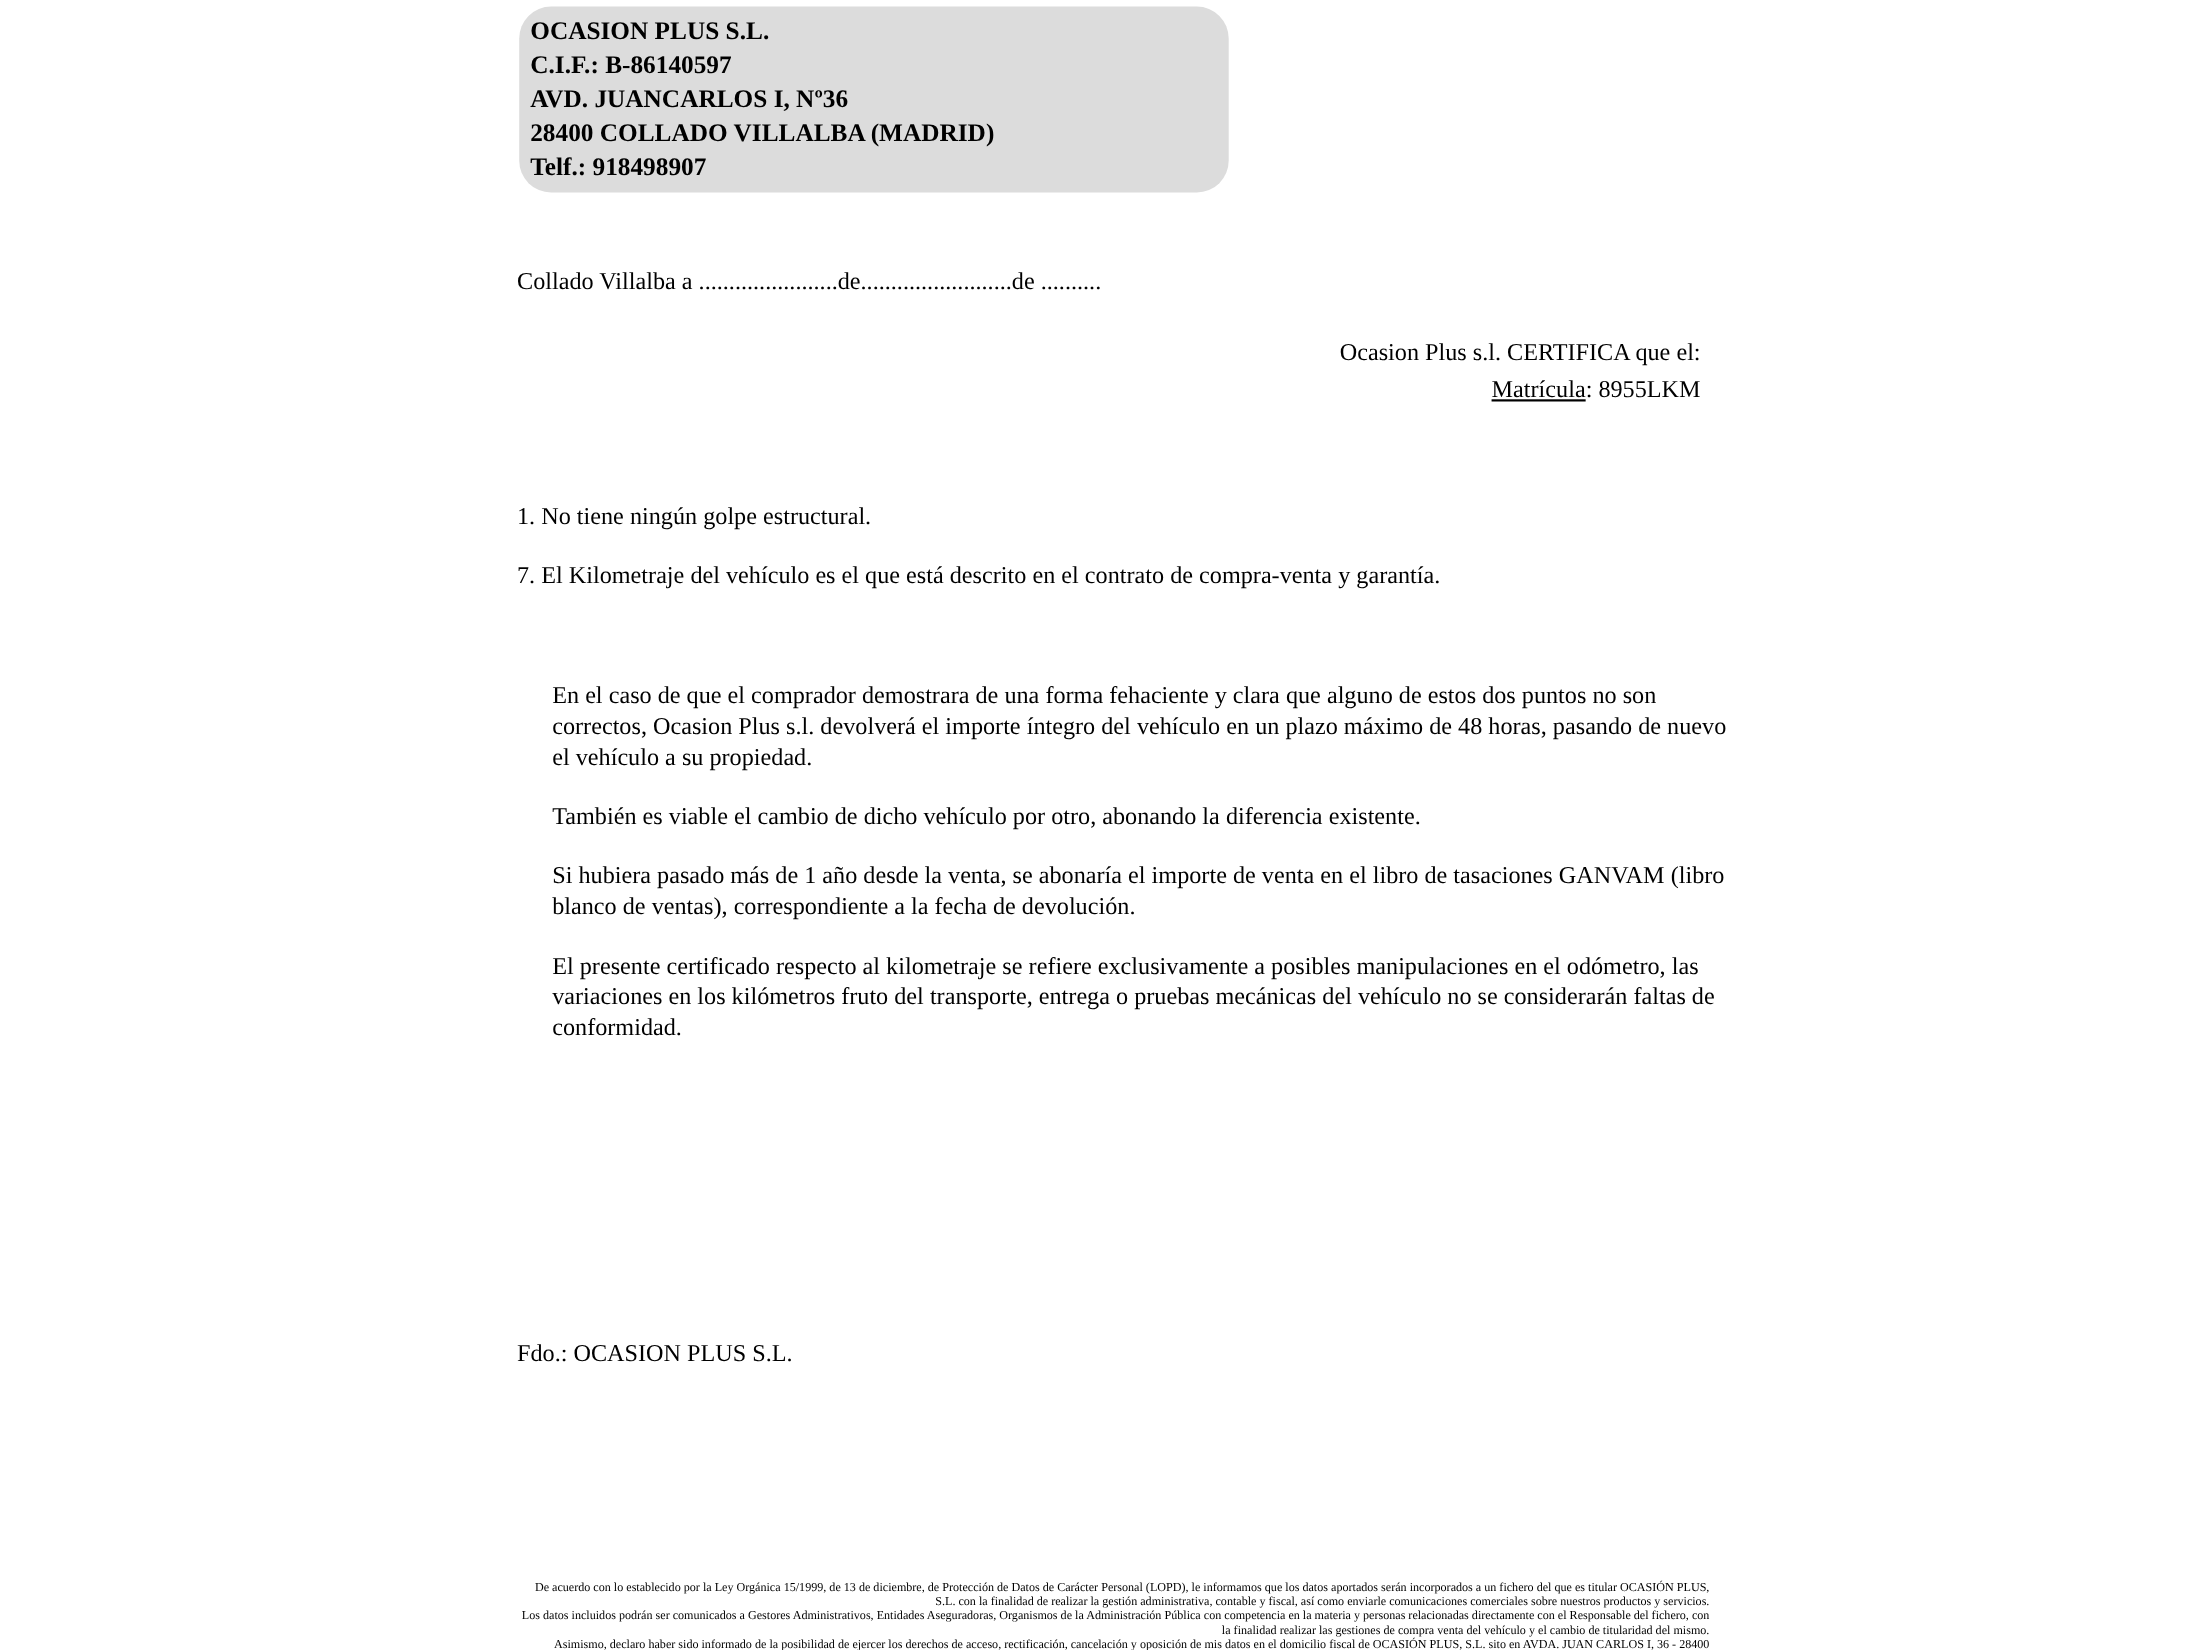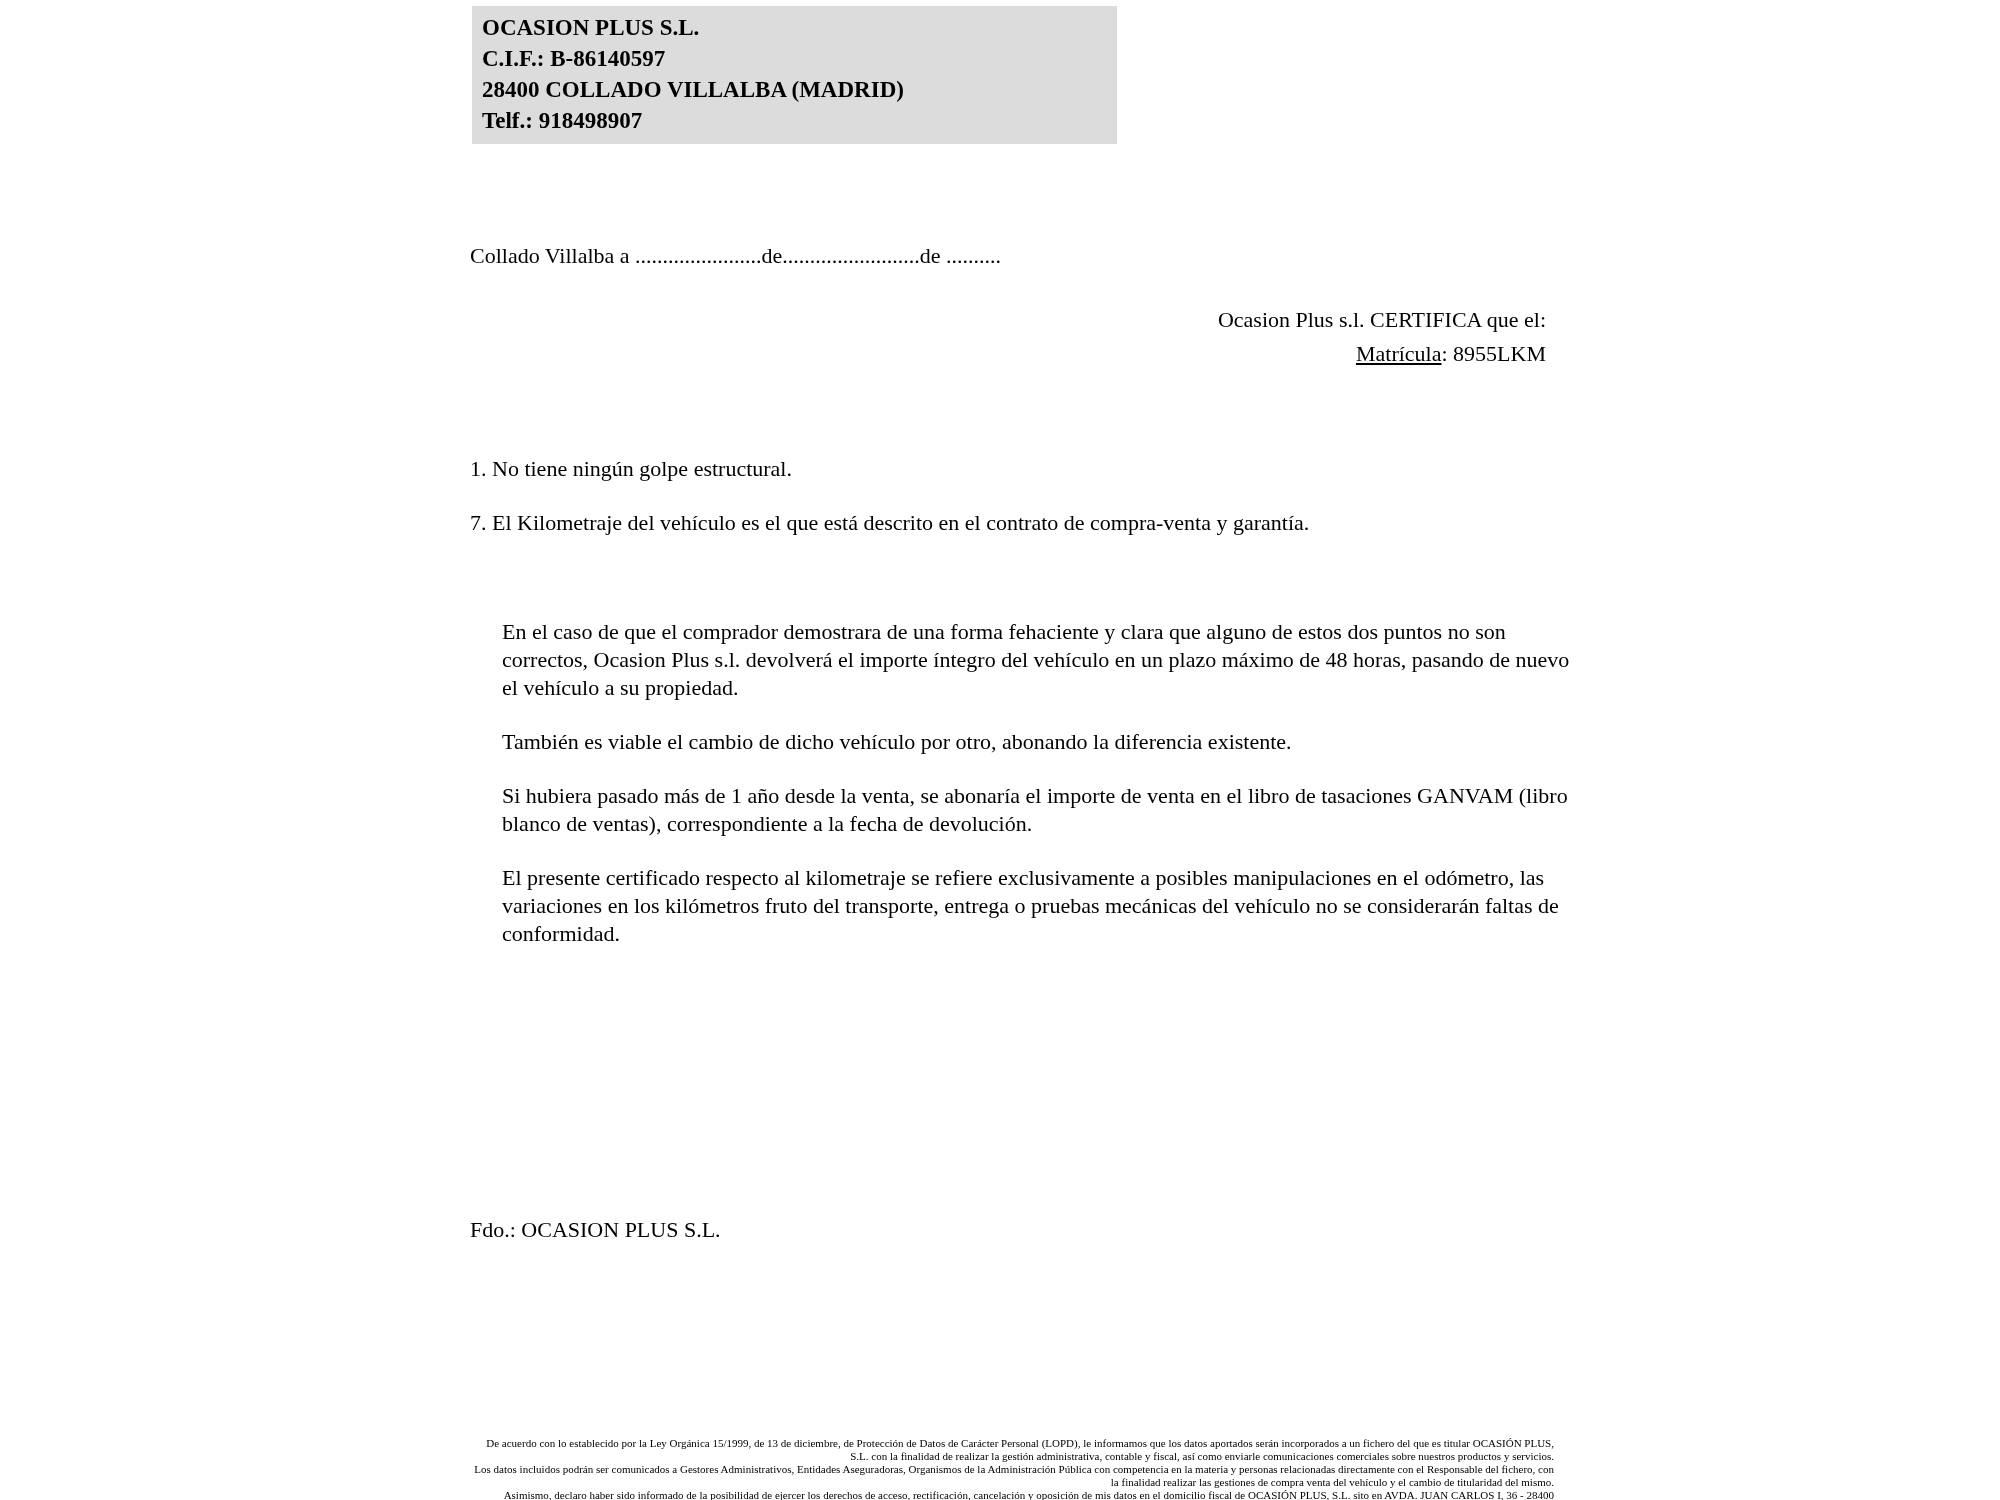--- a/index.html
+++ b/index.html
@@ -17,20 +17,21 @@
     overflow: hidden;
   }
   .header-box {
     position: absolute;
     left: 472px;
     top: 6px;
     width: 645px;
     box-sizing: border-box;
     padding: 6px 2px 8px 10px;
     background: #dcdcdc;
+    border-radius: 29px;
   }
   .header-box .hline {
     font-weight: bold;
     font-size: 23px;
     line-height: 31px;
     white-space: nowrap;
   }
   .date-line {
     position: absolute;
     left: 470px;
@@ -101,20 +102,21 @@
   }
 </style>
 </head>
 <body>
 
 <div class="page">
 
   <div class="header-box">
     <div class="hline">OCASION PLUS S.L.</div>
     <div class="hline">C.I.F.: B-86140597</div>
+    <div class="hline">AVD. JUANCARLOS I, Nº36</div>
     <div class="hline">28400 COLLADO VILLALBA (MADRID)</div>
     <div class="hline">Telf.: 918498907</div>
   </div>
 
   <div class="date-line">Collado Villalba a .......................de.........................de ..........</div>
 
   <div class="cert-block">
     <div>Ocasion Plus s.l. CERTIFICA que el:</div>
     <div class="cert-row">
       <span class="label">Matrícula</span><span class="value">: 8955LKM</span>

